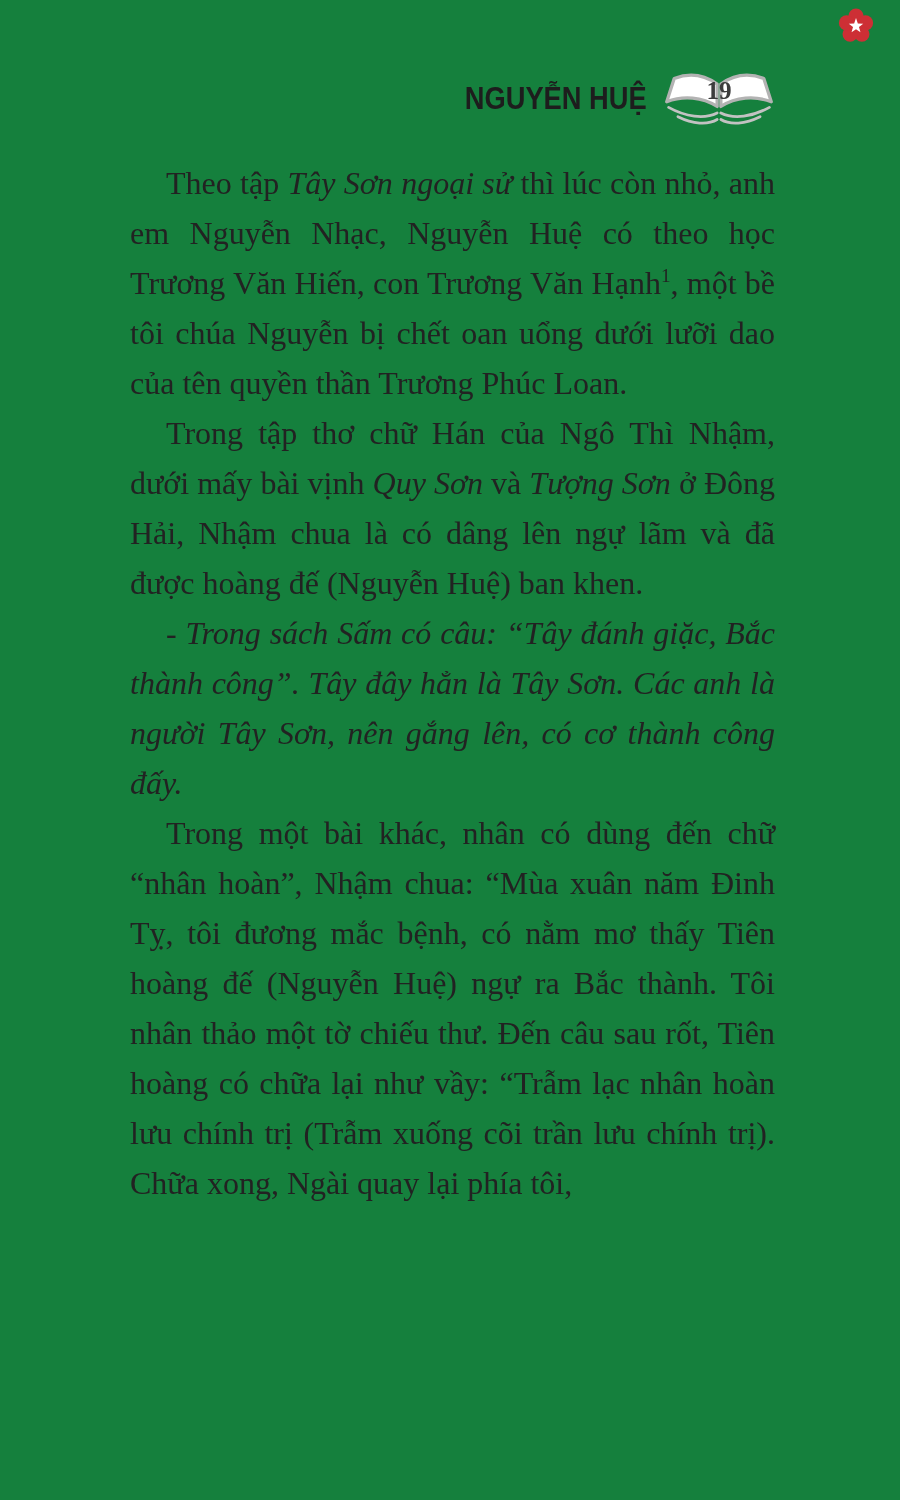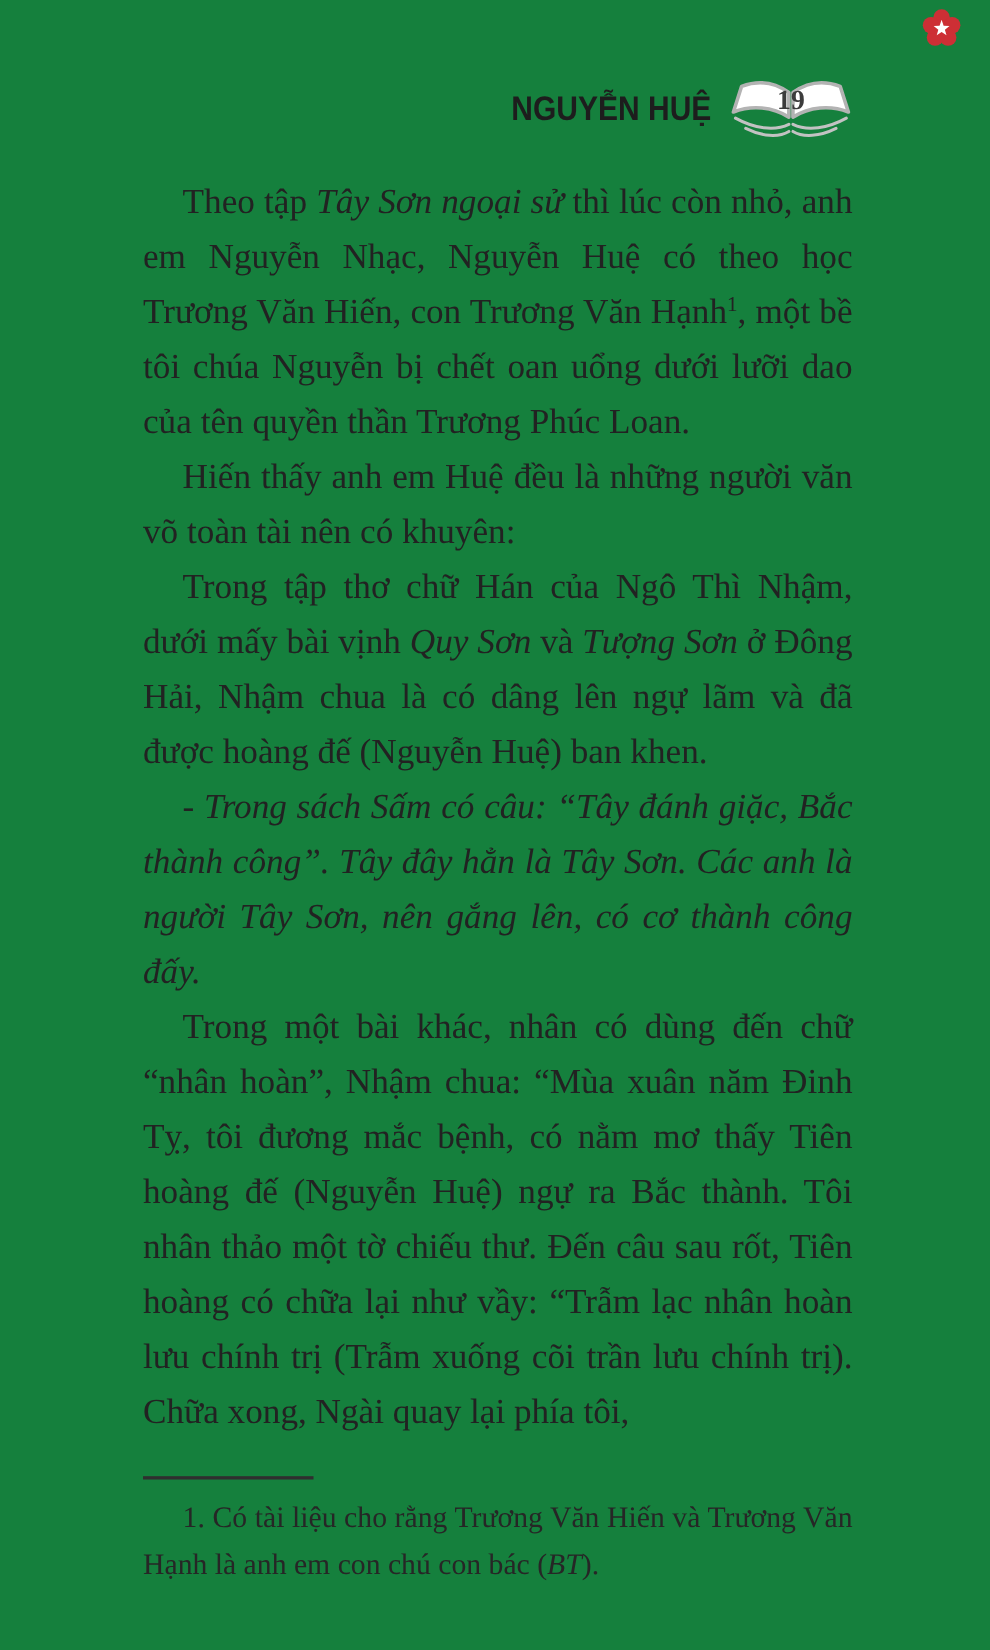--- a/index.html
+++ b/index.html
@@ -100,24 +100,19 @@
           <path d="M16 50 C32 58 48 59 58 53"></path>
           <path d="M104 50 C88 58 72 59 62 53"></path>
         </g>
         <text x="60" y="31" text-anchor="middle" font-size="27" font-weight="bold" fill="#3c3c3c" font-family="Liberation Serif, serif">19</text>
       </svg>
     </div>
   </header>
 
   <main class="bodytext">
     <p class="para"><span class="s-n">Theo tập </span><span class="s-i">Tây Sơn ngoại sử</span><span class="s-n"> thì lúc còn nhỏ, anh em Nguyễn Nhạc, Nguyễn Huệ có theo học Trương Văn Hiến, con Trương Văn Hạnh</span><span class="s-sup">1</span><span class="s-n">, một bề tôi chúa Nguyễn bị chết oan uổng dưới lưỡi dao của tên quyền thần Trương Phúc Loan.</span></p>
-    <p class="para"><span class="s-n">Hiến thấy anh em Huệ đều là những người văn võ toàn tài nên có khuyên:</span></p>
     <p class="para"><span class="s-n">Trong tập thơ chữ Hán của Ngô Thì Nhậm, dưới mấy bài vịnh </span><span class="s-i">Quy Sơn</span><span class="s-n"> và </span><span class="s-i">Tượng Sơn</span><span class="s-n"> ở Đông Hải, Nhậm chua là có dâng lên ngự lãm và đã được hoàng đế (Nguyễn Huệ) ban khen.</span></p>
     <p class="para"><span class="s-i">- Trong sách Sấm có câu: “Tây đánh giặc, Bắc thành công”. Tây đây hẳn là Tây Sơn. Các anh là người Tây Sơn, nên gắng lên, có cơ thành công đấy.</span></p>
     <p class="para"><span class="s-n">Trong một bài khác, nhân có dùng đến chữ “nhân hoàn”, Nhậm chua: “Mùa xuân năm Đinh Tỵ, tôi đương mắc bệnh, có nằm mơ thấy Tiên hoàng đế (Nguyễn Huệ) ngự ra Bắc thành. Tôi nhân thảo một tờ chiếu thư. Đến câu sau rốt, Tiên hoàng có chữa lại như vầy: “Trẫm lạc nhân hoàn lưu chính trị (Trẫm xuống cõi trần lưu chính trị). Chữa xong, Ngài quay lại phía tôi,</span></p>
   </main>
 
-  <footer class="footnote">
-    <div class="fn-rule"></div>
-    <p class="fn-text"><span class="s-n">1. Có tài liệu cho rằng Trương Văn Hiến và Trương Văn Hạnh là anh em con chú con bác (</span><span class="s-i">BT</span><span class="s-n">).</span></p>
-  </footer>
 
 </div>
 
 </body></html>

